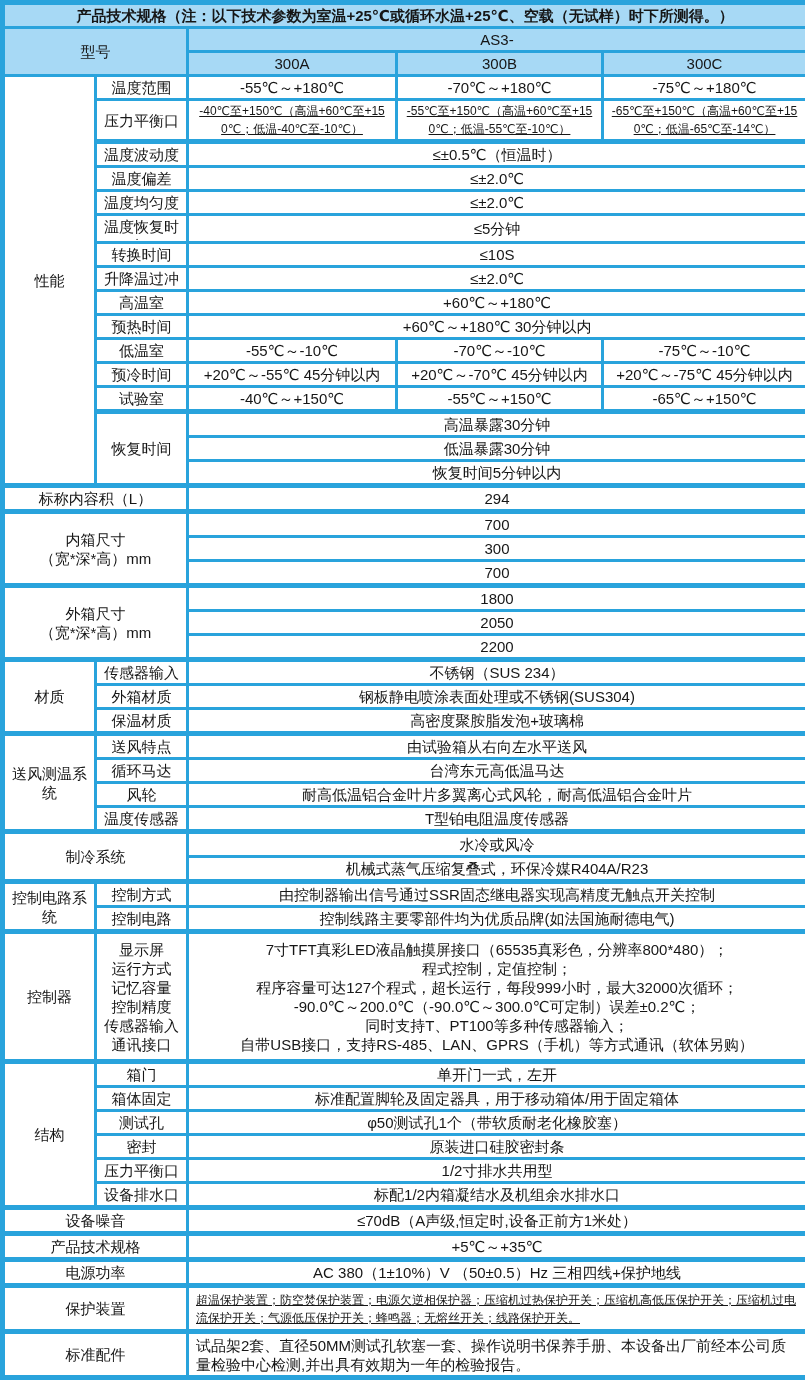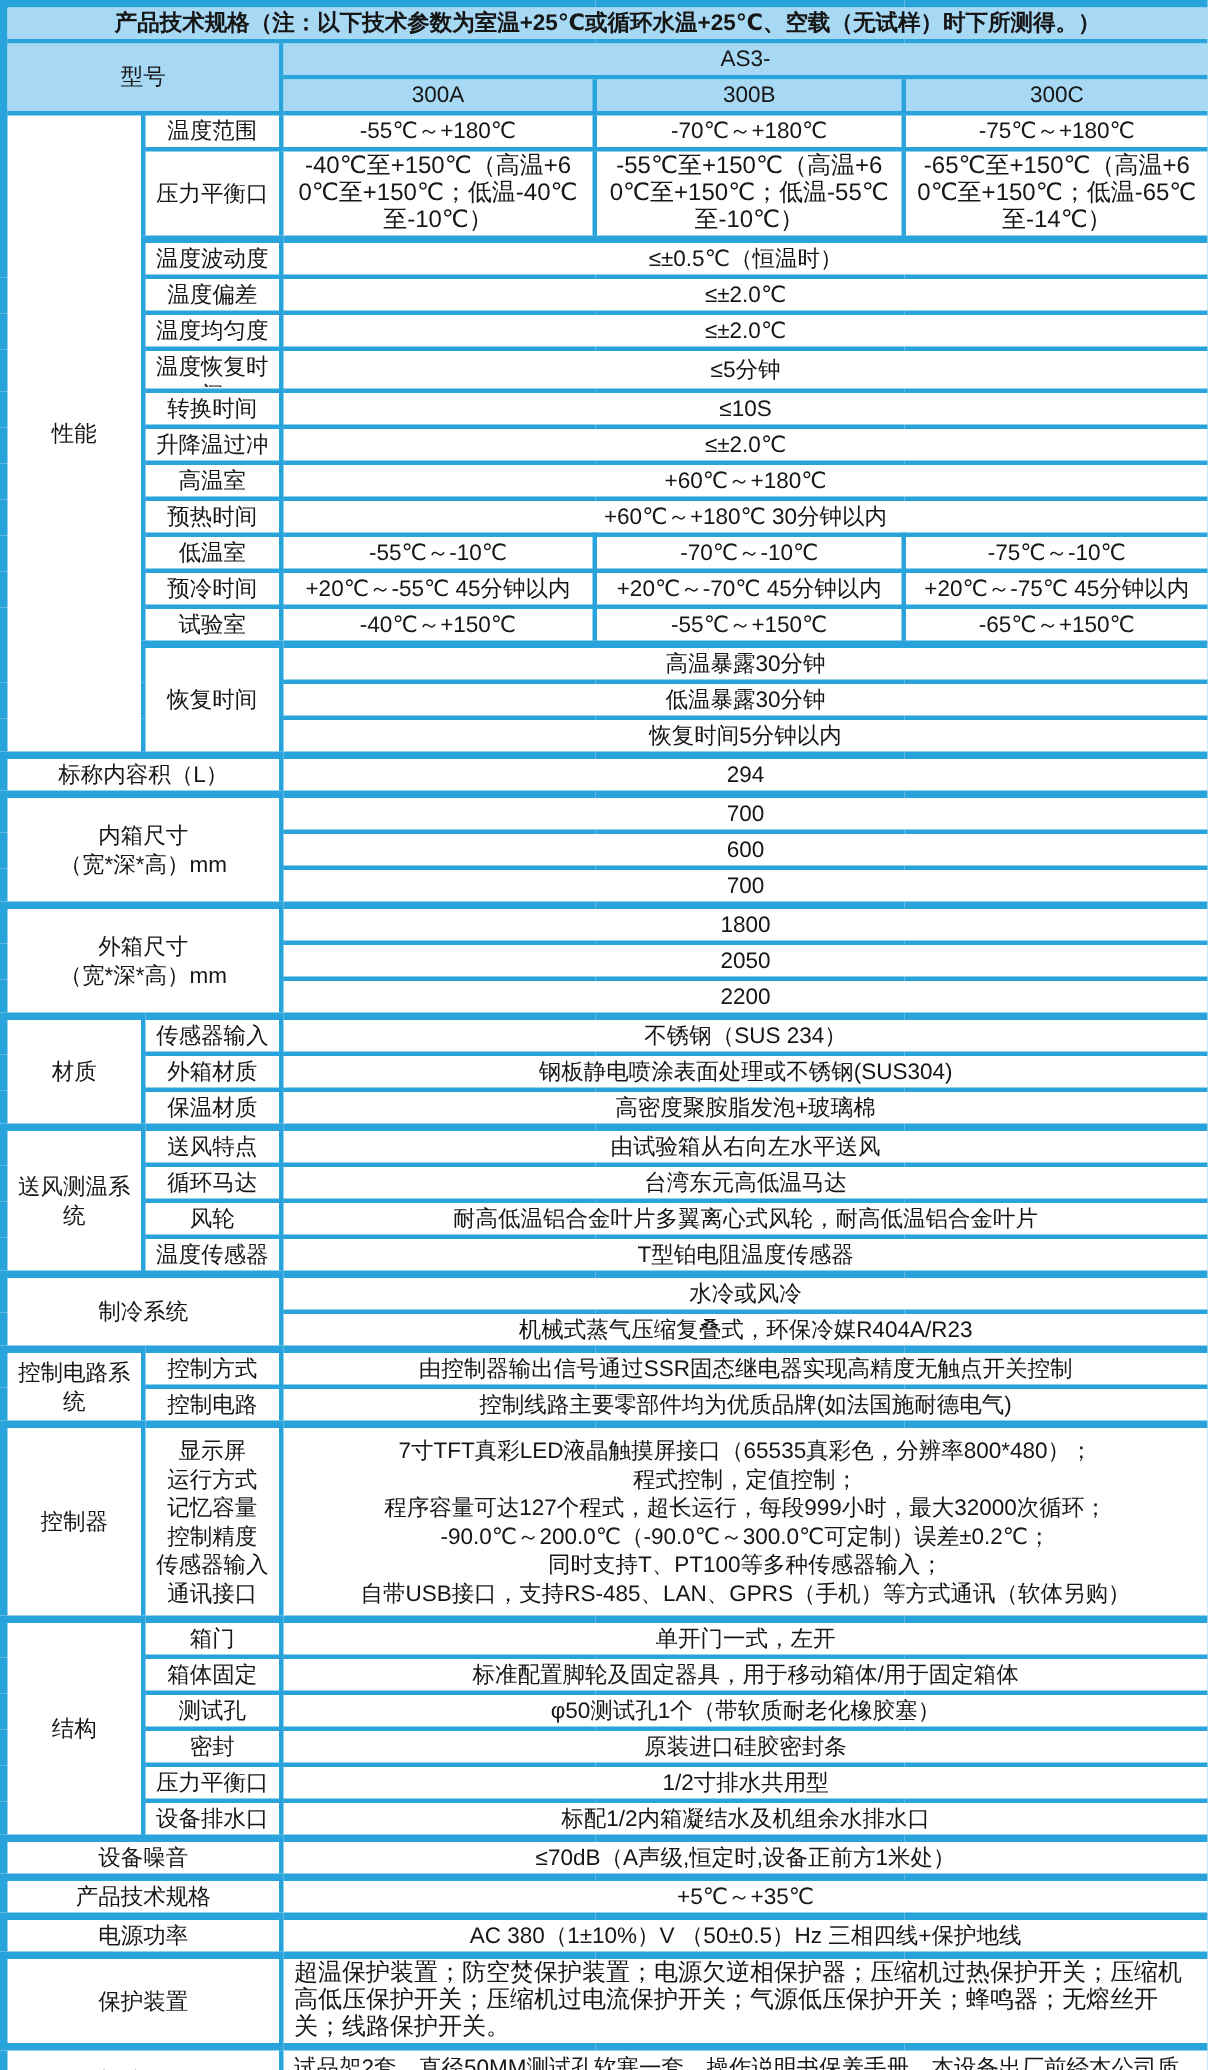--- a/index.html
+++ b/index.html
@@ -28,21 +28,21 @@
     font-size:15px;
     line-height:19px;
     padding:1px 4px;
     background:var(--cell-bg);
     overflow:hidden;
   }
   tr.sec > td{border-top-width:5px;}
   td.head{background:var(--head-bg);}
   td.title{font-weight:600;font-size:15px;}
   td.left{text-align:left;padding:1px 7px;}
-  td.small{font-size:16px;line-height:18px;}
+  td.small{font-size:12px;line-height:18px;text-decoration:underline;}
   .cw{white-space:pre-line;word-break:break-all;}
   .clip{max-height:23px;overflow:hidden;}
 </style>
 </head>
 <body>
 
 <table class="spec">
   <colgroup>
     <col style="width:93px">
       <col style="width:92px">
@@ -242,21 +242,21 @@
         <td colspan="2" rowspan="3">
           <div class="cw">内箱尺寸
 （宽*深*高）mm</div>
         </td>
         <td colspan="3">
           <div class="cw">700</div>
         </td>
       </tr>
       <tr>
         <td colspan="3">
-          <div class="cw">600</div>
+          <div class="cw">300</div>
         </td>
       </tr>
       <tr>
         <td colspan="3">
           <div class="cw">700</div>
         </td>
       </tr>
       <tr class="sec">
         <td colspan="2" rowspan="3">
           <div class="cw">外箱尺寸

